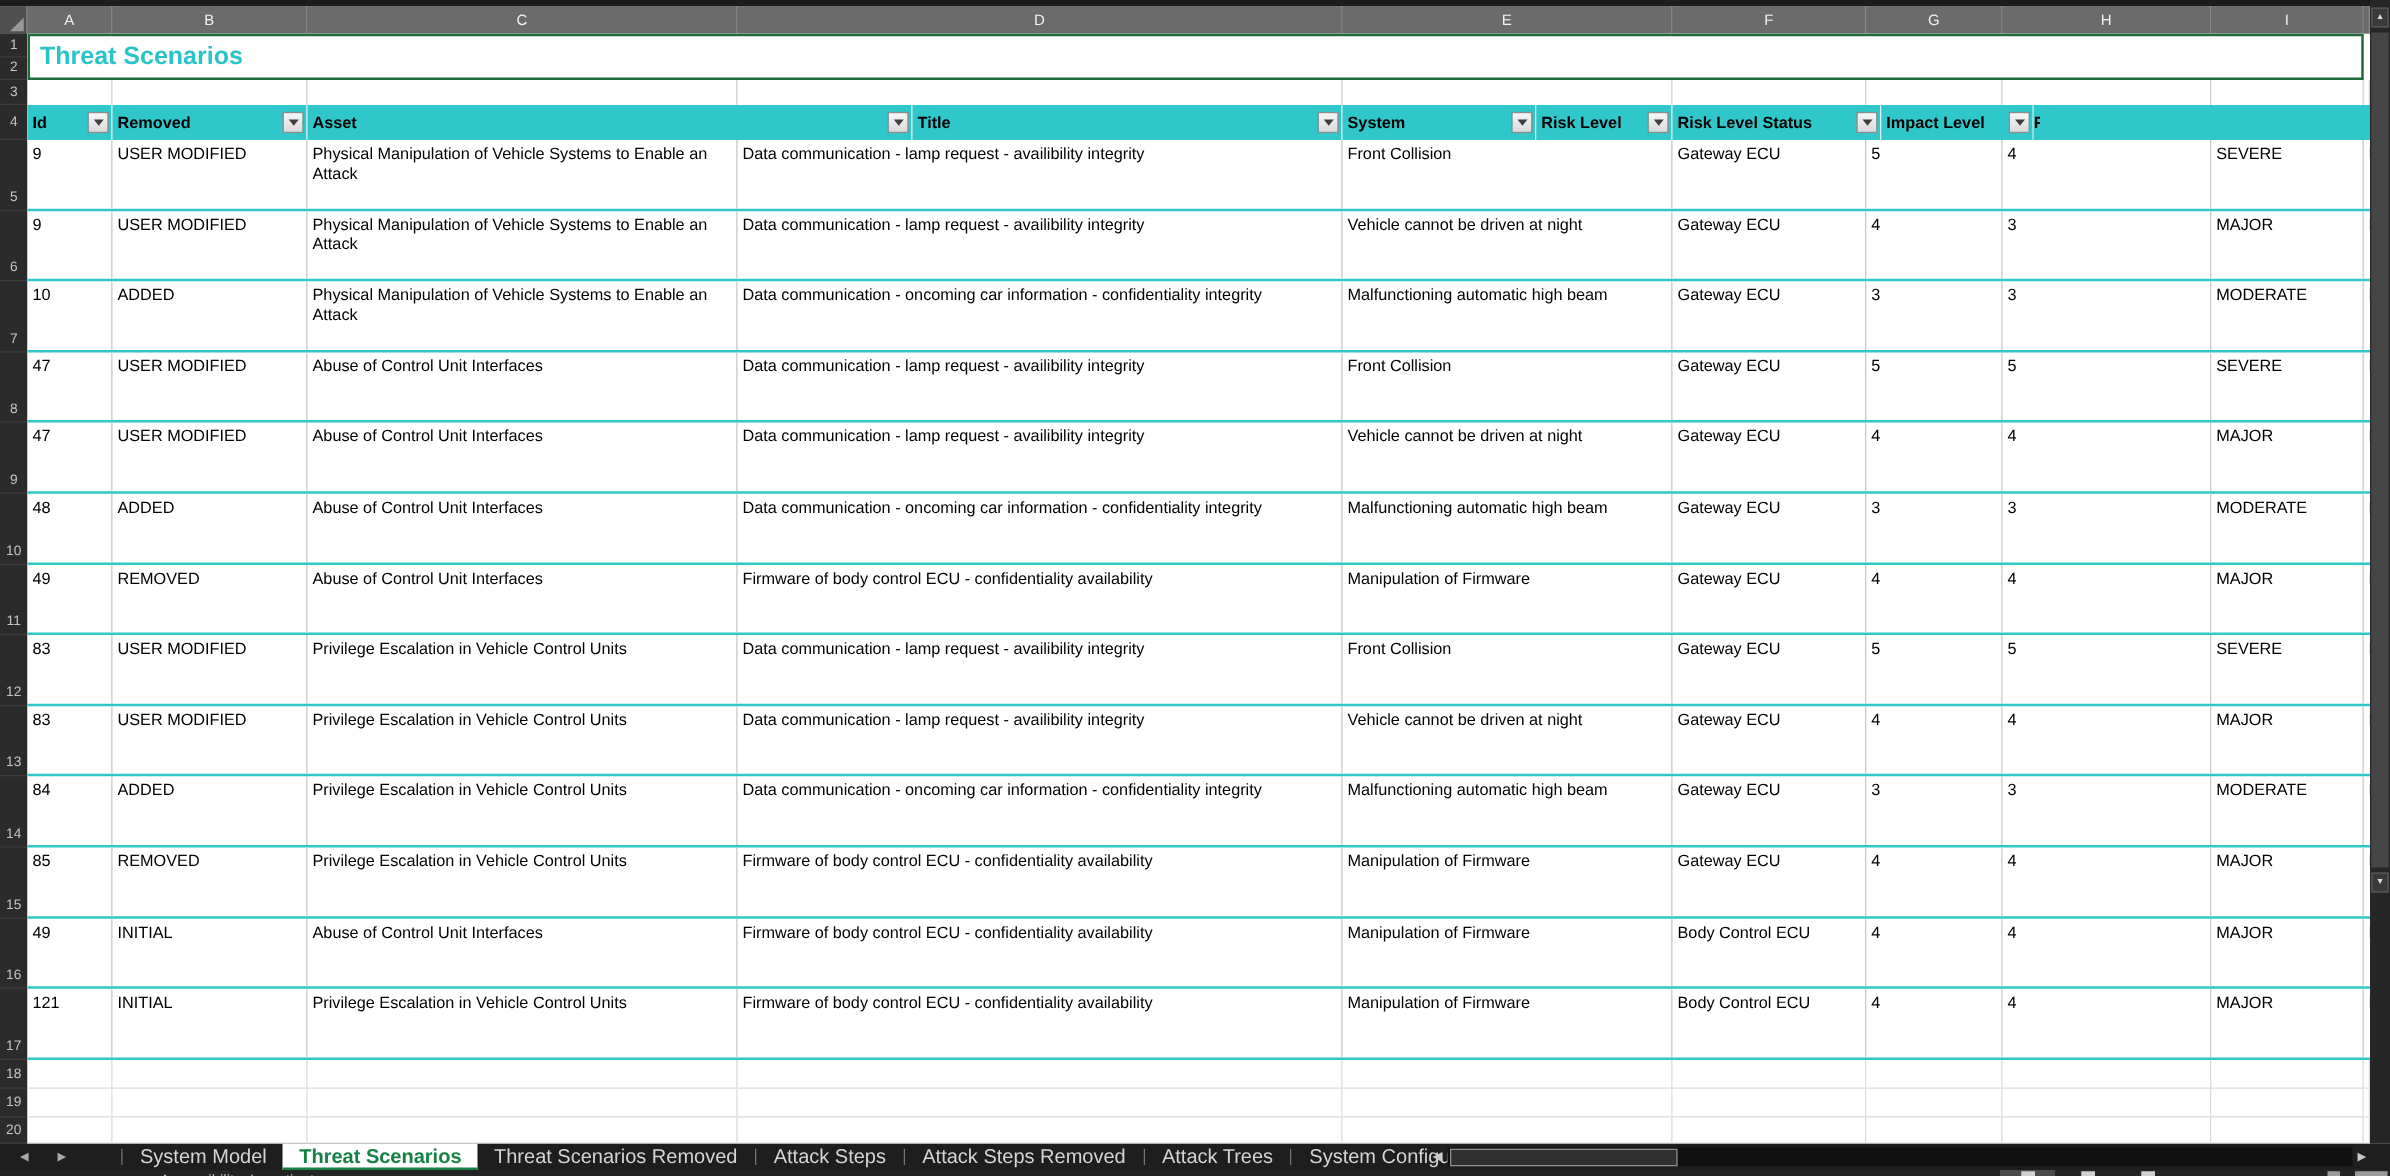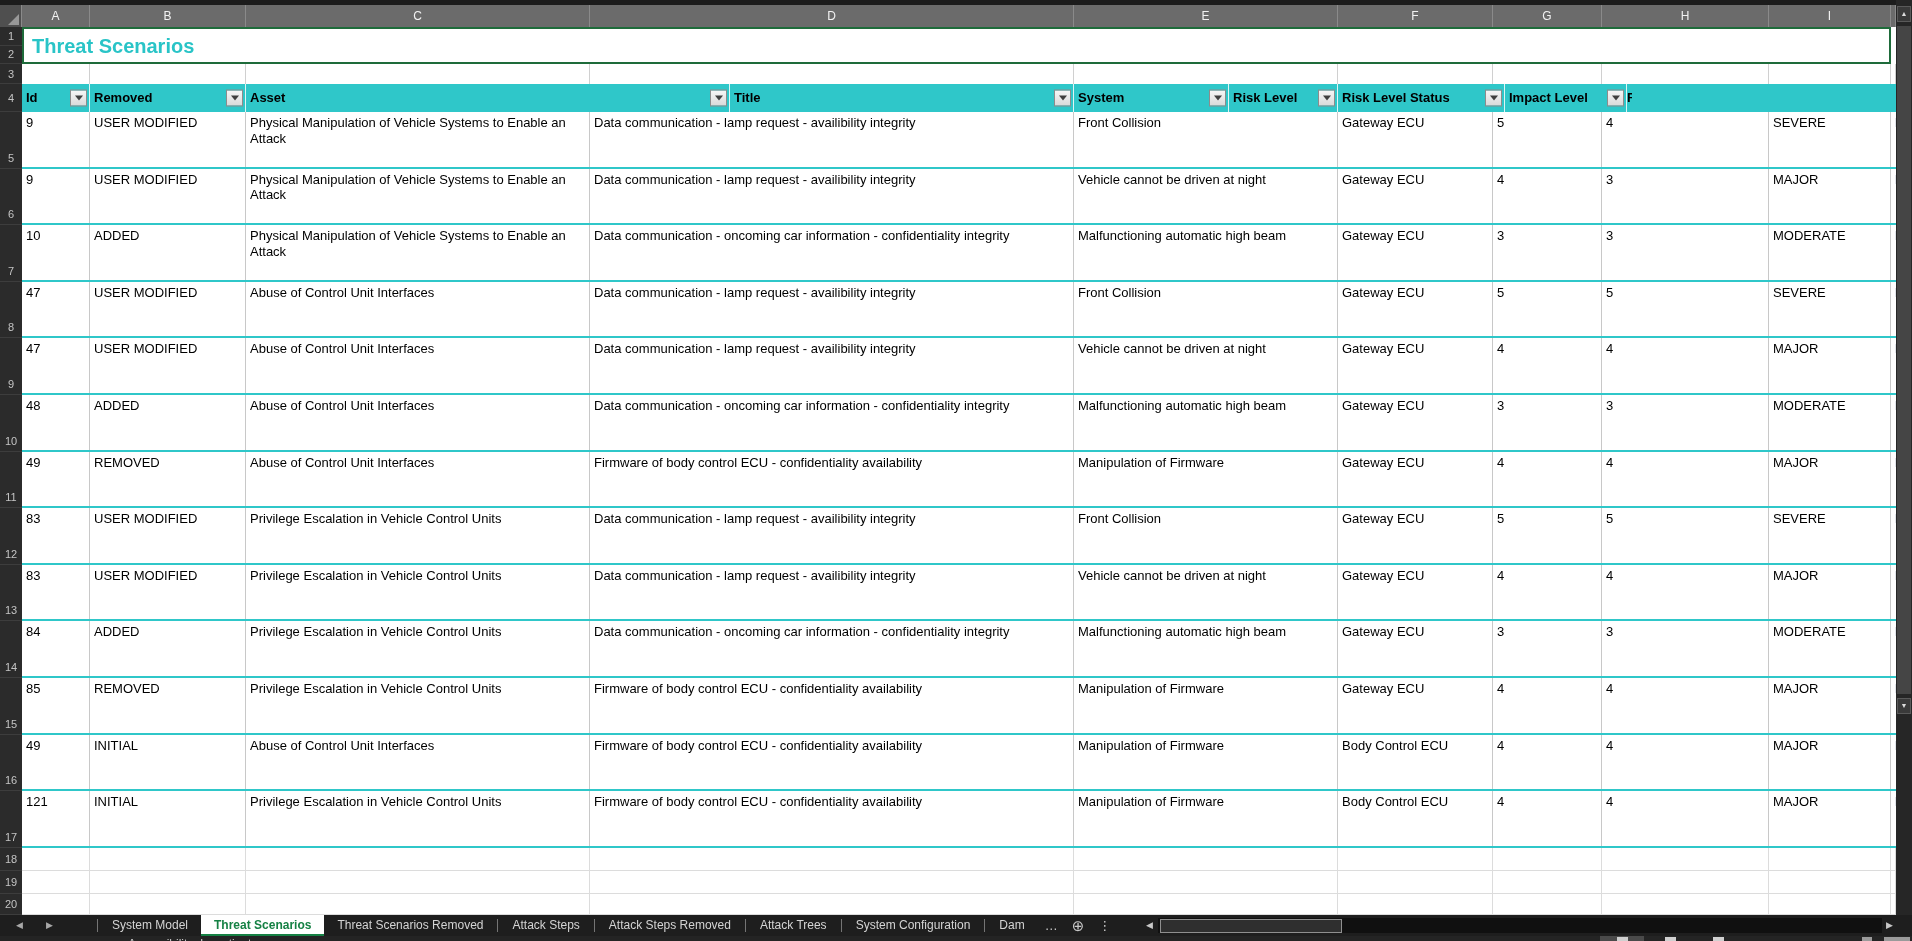--- a/index.html
+++ b/index.html
@@ -47,21 +47,21 @@
   .vscroll { position:absolute; right:0; top:0; width:16px; height:915px; background:#262626; }
   .vs-btn { position:absolute; left:1px; width:14px; height:16px; background:#3a3a3a; border:1px solid #5a5a5a;
     color:#dcdcdc; font-size:7px; line-height:14px; text-align:center; }
   .vs-up { top:6px; } .vs-down { top:698px; }
   .vs-thumb { position:absolute; left:1px; top:26px; width:14px; height:668px; background:#454545; }
   
   .tabbar { position:absolute; left:0; top:915px; width:1912px; height:21px; background:#1e1e1e; }
   .tab-nav { position:absolute; top:0; height:21px; line-height:21px; color:#a8a8a8; font-size:9px; }
   .tab-nav.left { left:16px; } .tab-nav.right { left:46px; }
   .tabs { position:absolute; left:96px; top:0; height:21px; display:flex; align-items:stretch; }
-  .tab { padding:0 13px; font-size:12px; line-height:21px; color:#d4d4d4; white-space:nowrap; }
+  .tab { padding:0 13px; font-size:16px; line-height:21px; color:#d4d4d4; white-space:nowrap; }
   .tab.active { background:#ffffff; color:#158144; font-weight:bold; border-bottom:2px solid #158144; }
   .tab-div { width:1px; height:13px; background:#747474; margin:4px 1px; flex:none; }
   .tab-extra { color:#c8c8c8; line-height:21px; font-size:13px; padding:0 7px; }
   .add-icon { font-size:15px; } .more-icon { font-size:13px; }
   .hs-arrow { position:absolute; top:0; height:21px; line-height:21px; color:#c8c8c8; font-size:9px; }
   .hs-left { left:1146px; } .hs-right { left:1886px; }
   .hs-track { position:absolute; left:1158px; top:3px; width:724px; height:15px; background:#101010; }
   .hs-thumb { position:absolute; left:2px; top:0.5px; width:182px; height:14px; background:#2f2f2f; border:1px solid #8f8f8f; }
   
   .statusbar { position:absolute; left:0; top:936px; width:1912px; height:5px; background:#242424; overflow:hidden; }

